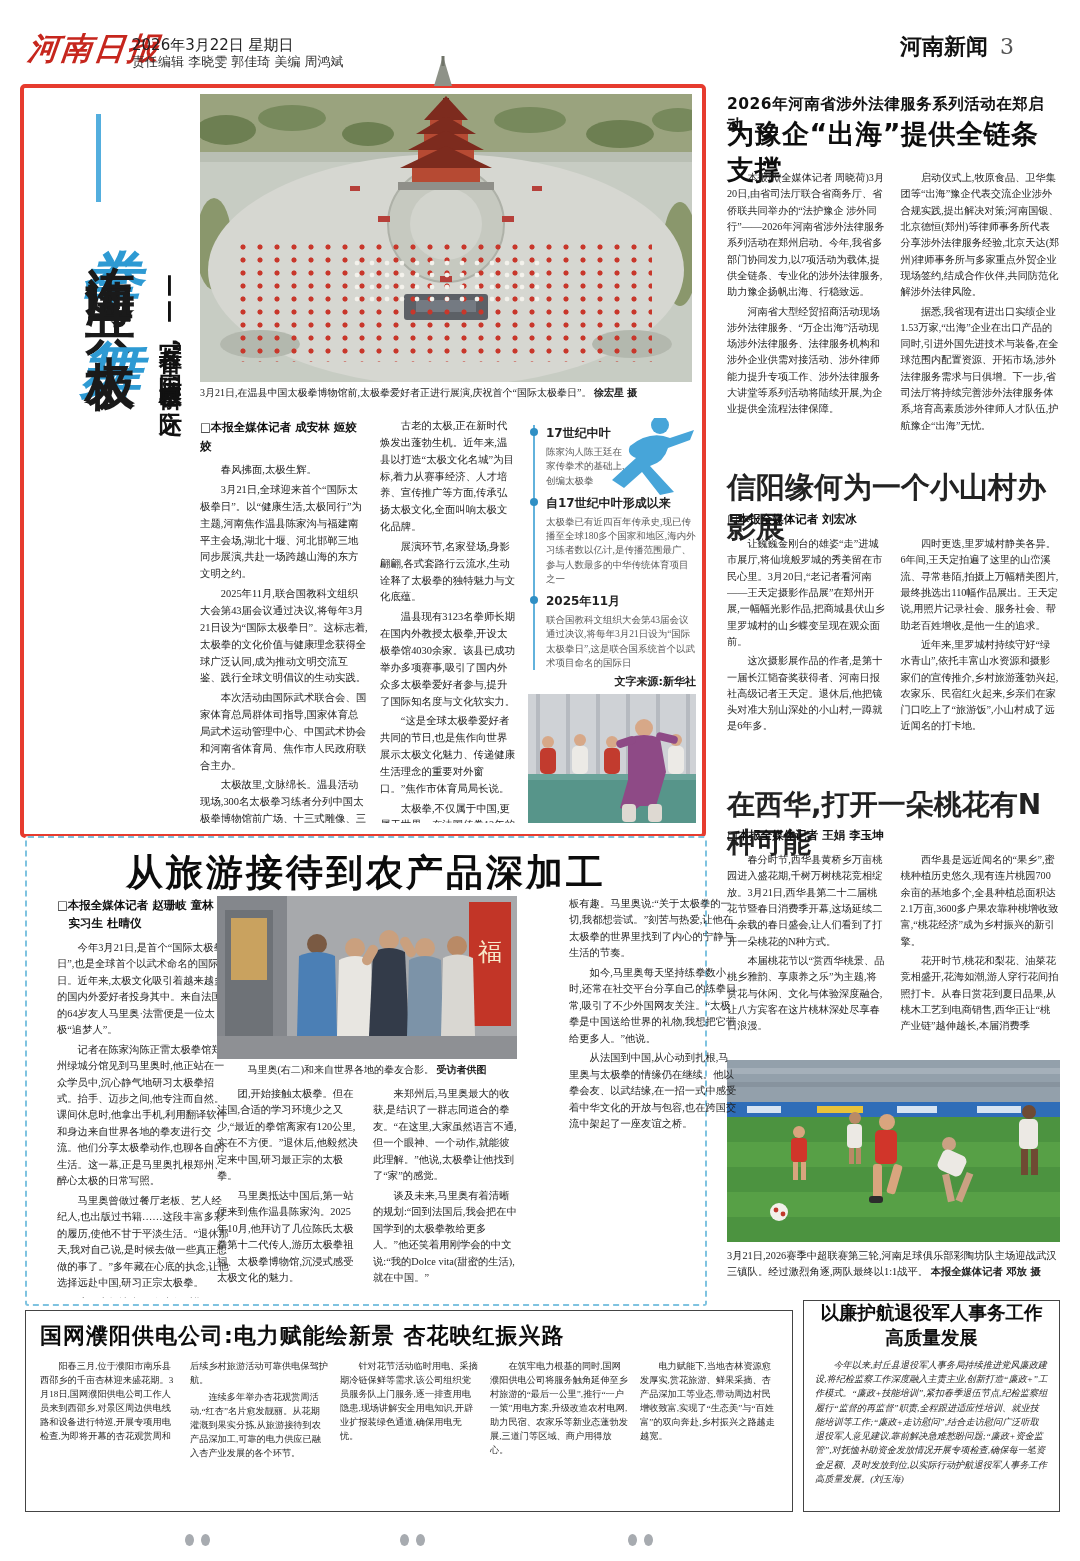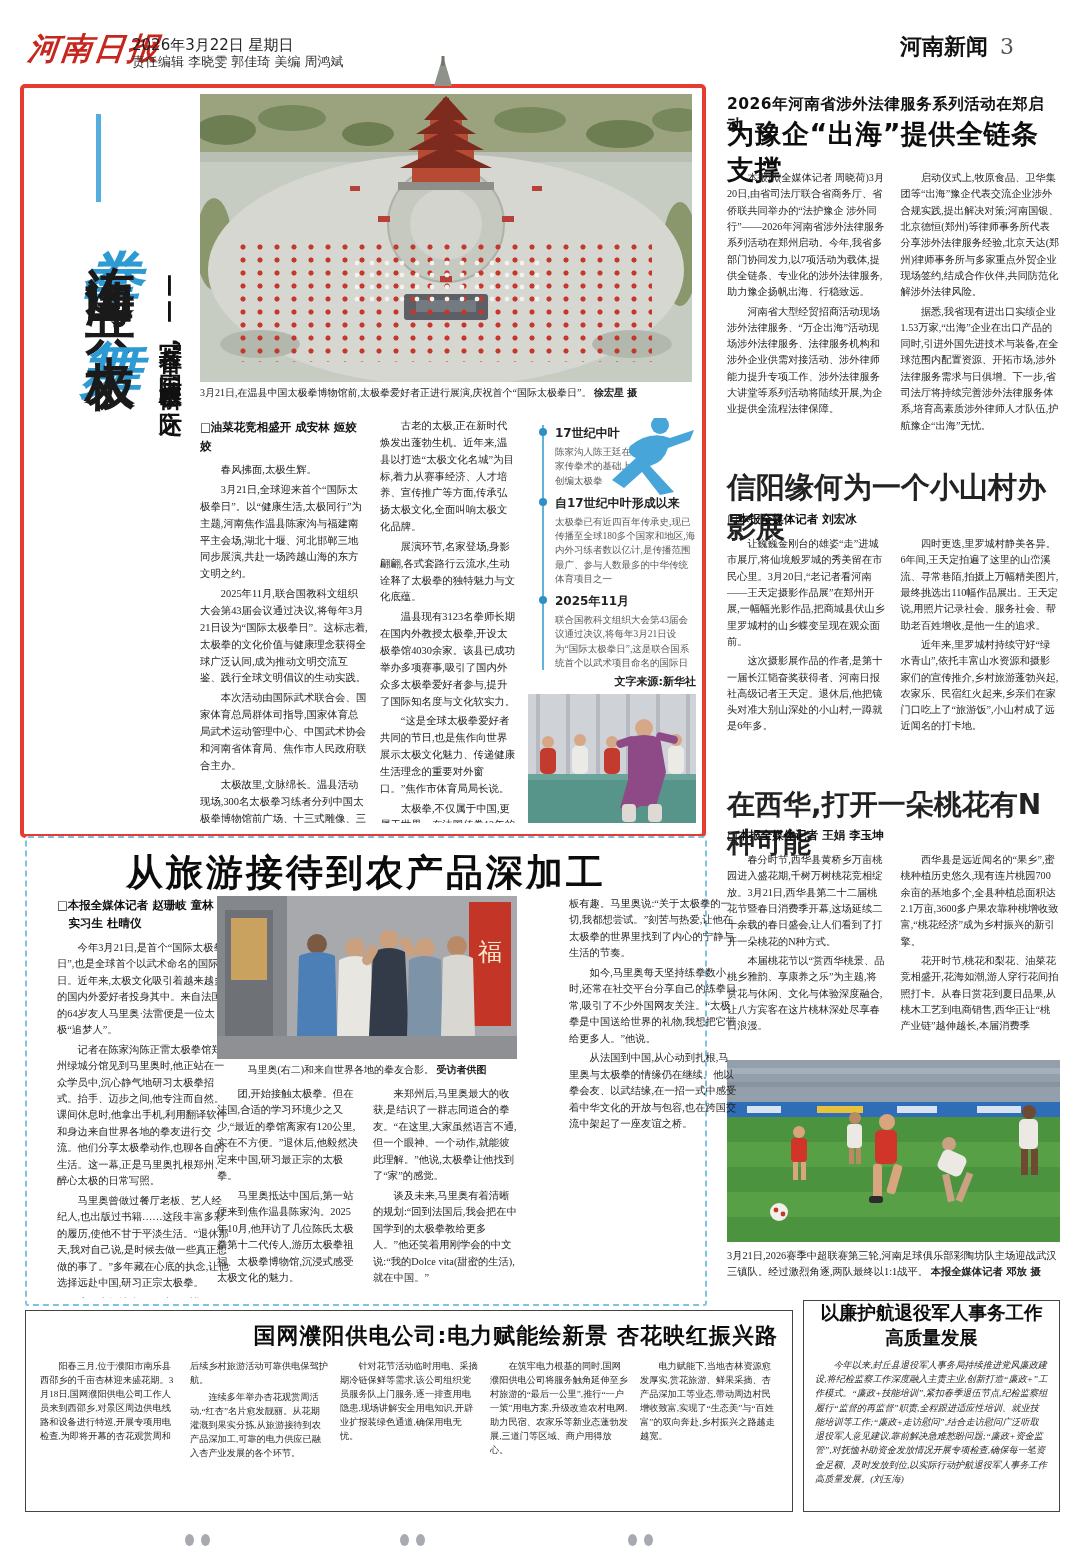--- a/index.html
+++ b/index.html
@@ -35,21 +35,21 @@
   .spire{left:428px;top:56px;width:30px;height:34px;z-index:5;}
   .lead-caption{left:176px;top:298px;width:492px;font-size:10px;color:#222;line-height:1.4;}
   .credit{font-weight:700;font-family:"DejaVu Sans",sans-serif;}
   .l-body{top:330px;height:405px;font-size:10.4px;line-height:1.62;color:#232323;overflow:hidden;}
   .l-col1{left:176px;width:168px;}
   .l-col2{left:356px;width:136px;}
   .byline{font-weight:700;font-size:11.5px;font-family:"DejaVu Sans",sans-serif;text-indent:0;margin-bottom:7px;color:#111;}
 
   .timeline{left:504px;top:330px;width:168px;height:405px;overflow:hidden;}
   .tl-figure{position:absolute;right:0;top:-4px;width:92px;height:84px;}
-  .tl-list{border-left:2px solid #62b2dc;padding-left:11px;margin-left:14px;}
+  .tl-list{border-left:2px solid #62b2dc;padding-left:11px;margin-left:5px;}
   .tl-time{font-size:12px;font-weight:800;color:#222;margin:7px 0 3px;position:relative;
            font-family:"DejaVu Sans",sans-serif;}
   .tl-time::before{content:'';position:absolute;left:-16px;top:3px;width:8px;height:8px;border-radius:50%;background:#2f8fc4;}
   .tl-text{font-size:9.5px;color:#5a5a5a;line-height:1.5;}
   .tl-entry:first-child .tl-text{width:56%;}
   .tl-source{text-align:right;font-weight:800;font-size:11px;margin-top:4px;font-family:"DejaVu Sans",sans-serif;color:#222;}
   .inset-photo{width:168px;height:132px;margin-top:5px;background:#cfd2d6;overflow:hidden;}
 
   
   .r-kicker{left:727px;top:94px;width:333px;font-size:15.5px;font-weight:700;color:#111;
@@ -76,21 +76,21 @@
   .m-col1{left:30px;top:58px;width:172px;height:402px;}
   .m-byline2{text-indent:1em;font-weight:700;font-size:11.5px;font-family:"DejaVu Sans",sans-serif;margin-bottom:7px;color:#111;}
   .m-photo{left:190px;top:58px;width:300px;height:163px;background:#a7a9ac;overflow:hidden;}
   .m-caption{left:190px;top:225px;width:300px;font-size:10px;text-align:center;color:#222;}
   .m-col2{left:190px;top:248px;width:144px;height:212px;}
   .m-col3{left:346px;top:248px;width:144px;height:212px;}
   .m-col4{left:502px;top:58px;width:168px;height:402px;margin-left:40px;}
 
   
   .bl-box{left:25px;top:1310px;width:768px;height:202px;border:1.5px solid #444;background:#fff;box-sizing:border-box;padding:10px 14px;}
-  .bl-headline{text-align:right;font-size:22px;font-weight:900;letter-spacing:1px;color:#0c0c0c;
+  .bl-headline{text-align:left;font-size:22px;font-weight:900;letter-spacing:1px;color:#0c0c0c;
                font-family:"DejaVu Sans",sans-serif;margin:0 0 9px 0;}
   .bl-body{column-count:5;column-gap:12px;font-size:9.2px;line-height:1.52;color:#2a2a2a;height:146px;overflow:hidden;}
   .br-box{left:803px;top:1300px;width:257px;height:212px;border:1.5px solid #444;background:#fff;box-sizing:border-box;padding:0 11px;}
   .br-headline{text-align:center;font-size:18.5px;font-weight:900;line-height:1.35;color:#0c0c0c;
                font-family:"DejaVu Sans",sans-serif;margin-bottom:7px;}
   .br-body{font-size:9.2px;line-height:1.55;color:#2a2a2a;height:136px;overflow:hidden;font-style:italic;}
 
   .dot-pair{width:26px;height:12px;display:flex;gap:7px;}
   .dot-pair i{width:9px;height:12px;border-radius:50%;background:#a7abb0;}
 </style>
@@ -163,21 +163,21 @@
       </svg>
       <div class="abs performers" style="left:40px;top:150px;"></div>
       <div class="abs performers-white" style="left:154px;top:166px;"></div>
     </div>
     <div class="abs lead-caption">
       <span>3月21日,在温县中国太极拳博物馆前,太极拳爱好者正进行展演,庆祝首个“国际太极拳日”。</span>
       <span class="credit">徐宏星 摄</span>
     </div>
 
     <div class="abs l-body l-col1">
-      <div class="byline">□油菜花竞相盛开 成安林 姬姣姣</div>
+      <div class="byline">□本报全媒体记者 成安林 姬姣姣</div>
       <p>春风拂面,太极生辉。</p>
       <p>3月21日,全球迎来首个“国际太极拳日”。以“健康生活,太极同行”为主题,河南焦作温县陈家沟与福建南平主会场,湖北十堰、河北邯郸三地同步展演,共赴一场跨越山海的东方文明之约。</p>
       <p>2025年11月,联合国教科文组织大会第43届会议通过决议,将每年3月21日设为“国际太极拳日”。这标志着,太极拳的文化价值与健康理念获得全球广泛认同,成为推动文明交流互鉴、践行全球文明倡议的生动实践。</p>
       <p>本次活动由国际武术联合会、国家体育总局群体司指导,国家体育总局武术运动管理中心、中国武术协会和河南省体育局、焦作市人民政府联合主办。</p>
       <p>太极故里,文脉绵长。温县活动现场,300名太极拳习练者分列中国太极拳博物馆前广场、十三式雕像、三道门等区域,同演24式太极拳与八法五步,刚柔相济,动静相宜,尽显“天人合一”的东方气韵。一招一式,承载着千年的文化积淀;一呼一吸,传递着中华文明的智慧与力量。主会场启动的全球太极火炬传递动画展示,象征着太极文化如同星火,跨越山海飞抵陈家沟,连接人心。</p>
     </div>
     <div class="abs l-body l-col2">
       <p>古老的太极,正在新时代焕发出蓬勃生机。近年来,温县以打造“太极文化名城”为目标,着力从赛事经济、人才培养、宣传推广等方面,传承弘扬太极文化,全面叫响太极文化品牌。</p>
       <p>展演环节,名家登场,身影翩翩,各式套路行云流水,生动诠释了太极拳的独特魅力与文化底蕴。</p>
       <p>温县现有3123名拳师长期在国内外教授太极拳,开设太极拳馆4030余家。该县已成功举办多项赛事,吸引了国内外众多太极拳爱好者参与,提升了国际知名度与文化软实力。</p>

